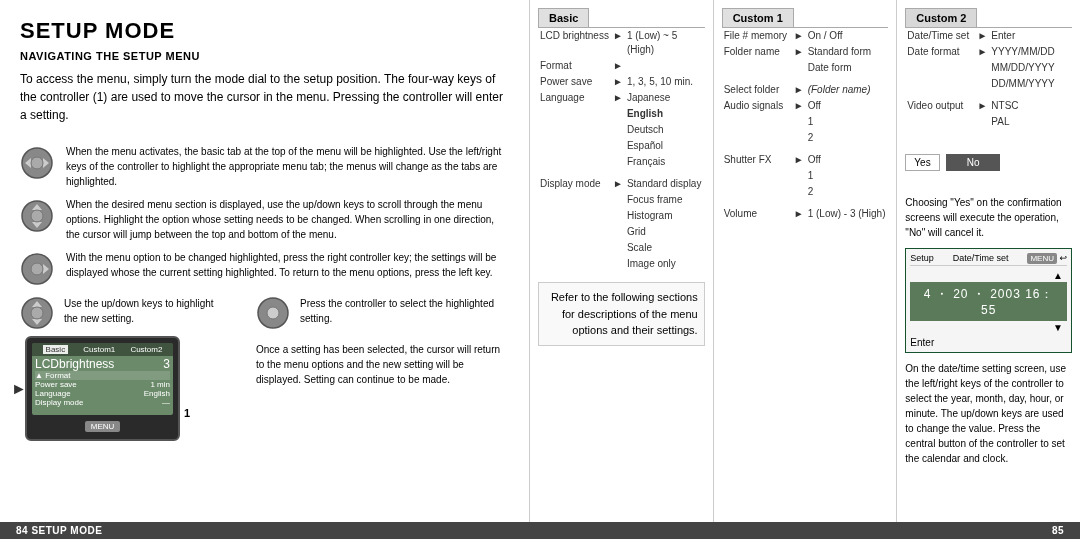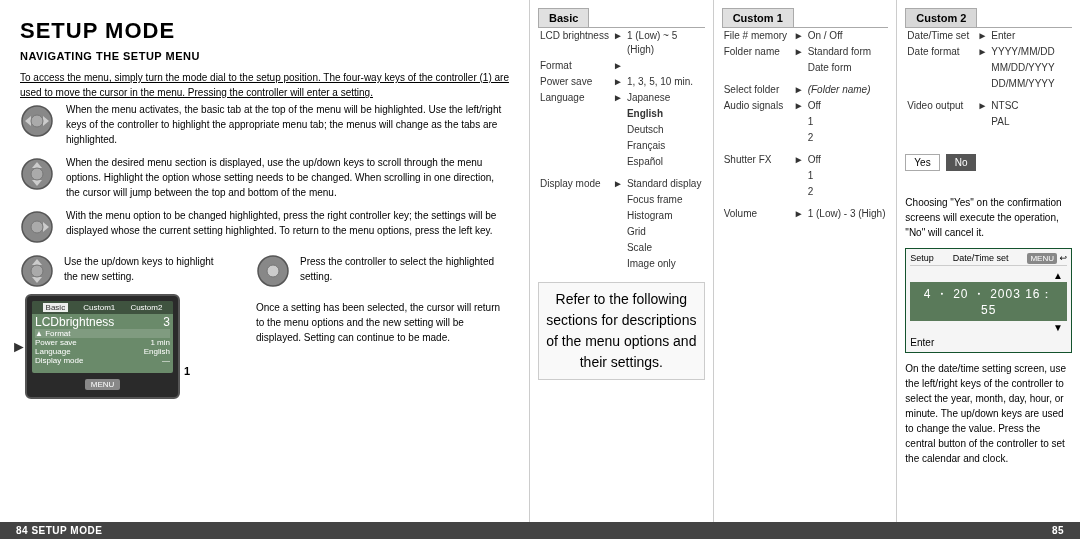--- a/index.html
+++ b/index.html
@@ -32,24 +32,23 @@
       font-family: Arial, sans-serif;
     }
     .left-panel h2 {
       font-size: 11px;
       font-weight: bold;
       letter-spacing: 0.5px;
       margin-bottom: 8px;
       text-transform: uppercase;
     }
     .left-panel p.intro {
-      font-size: 10px;
+      font-size: 12px;
       line-height: 1.5;
-      margin-bottom: 2px;
-      text-decoration: underline;
+      margin-bottom: 20px;
     }
     .instruction-row {
       display: flex;
       align-items: flex-start;
       margin-bottom: 8px;
     }
     .instruction-icon {
       width: 38px;
       flex-shrink: 0;
       margin-right: 8px;
@@ -133,21 +132,21 @@
     .yes-btn {
       background: #fff;
       border: 1px solid #aaa;
       padding: 2px 8px;
       font-size: 10px;
     }
     .no-btn {
       background: #555;
       color: #fff;
       border: 1px solid #555;
-      padding: 2px 8px;
+      padding: 2px 20px;
       font-size: 10px;
     }
     .confirmation-text {
       font-size: 10px;
       line-height: 1.5;
       margin-top: 4px;
     }
     .datetime-box {
       border: 1px solid #14532d;
       margin: 8px 0;
@@ -349,26 +348,26 @@
             <td class="value" style="font-weight:bold;">English</td>
           </tr>
           <tr>
             <td class="label"></td>
             <td class="arrow"></td>
             <td class="value">Deutsch</td>
           </tr>
           <tr>
             <td class="label"></td>
             <td class="arrow"></td>
+            <td class="value">Español</td>
+          </tr>
+          <tr>
+            <td class="label"></td>
+            <td class="arrow"></td>
             <td class="value">Français</td>
-          </tr>
-          <tr>
-            <td class="label"></td>
-            <td class="arrow"></td>
-            <td class="value">Español</td>
           </tr>
           <tr class="spacer">
                 <td colspan="3"></td>
               </tr>
           <tr>
             <td class="label">Display mode</td>
             <td class="arrow">►</td>
             <td class="value">Standard display</td>
           </tr>
           <tr>
@@ -392,21 +391,21 @@
             <td class="value">Scale</td>
           </tr>
           <tr>
             <td class="label"></td>
             <td class="arrow"></td>
             <td class="value">Image only</td>
           </tr>
         </tbody>
           </table>
         <div style="margin-top:10px; padding:6px; border:1px solid #ccc; background:#f9f9f9;">
-          <p style="font-size:14px; line-height:1.5; text-align:center;">Refer to the following sections for descriptions of the menu options and their settings.</p>
+          <p style="font-size:11px; line-height:1.5; text-align:right;">Refer to the following sections for descriptions of the menu options and their settings.</p>
         </div>
       </div>
 
       <div class="menu-column">
         <div class="menu-tab">Custom 1</div>
         <table class="menu-table">
           <tbody>
               <tr>
             <td class="label">File # memory</td>
             <td class="arrow">►</td>

